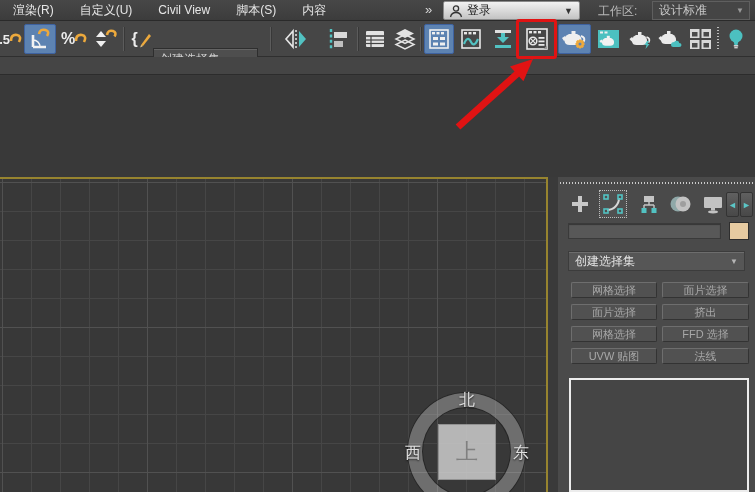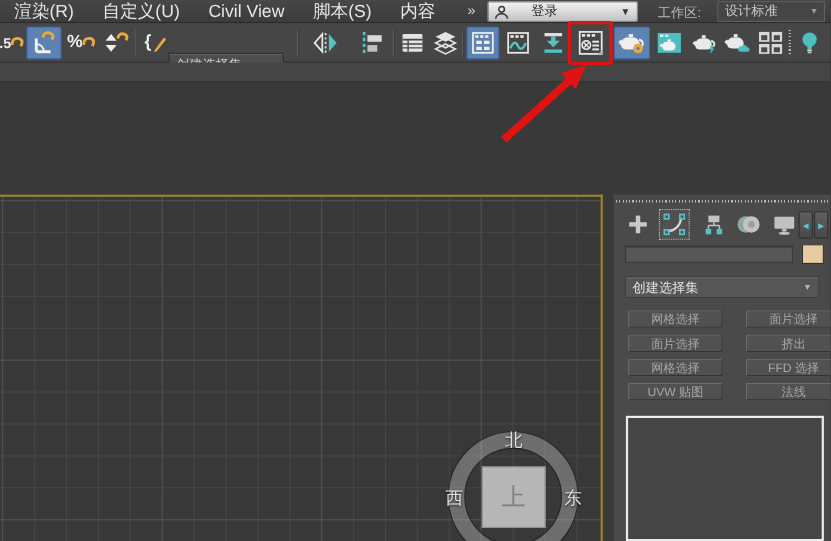--- a/index.html
+++ b/index.html
@@ -5,27 +5,27 @@
   * { margin:0; padding:0; box-sizing:border-box; }
   html,body { width:755px; height:492px; overflow:hidden; background:#3a3a3a;
     font-family:"Liberation Sans", sans-serif; }
   .abs { position:absolute; }
   #stage { position:relative; width:755px; height:492px; }
 
   
   #menubar { left:0; top:0; width:755px; height:21px;
     background:linear-gradient(#474747,#3c3c3c); border-bottom:1px solid #2a2a2a;
     display:flex; align-items:center; }
-  .menu-item { color:#e6e6e6; font-size:16px; padding:0 13px; height:21px;
+  .menu-item { color:#e6e6e6; font-size:12px; padding:0 13px; height:21px;
     line-height:21px; white-space:nowrap; }
   #menu-overflow { left:425px; top:0; color:#d8d8d8; font-size:13px; line-height:20px; }
   #login-btn { left:443px; top:1px; width:137px; height:19px; border-radius:2px;
     background:linear-gradient(#f2f2f2,#c3c3c3); border:1px solid #8a8a8a;
     display:flex; align-items:center; color:#222; font-size:12px; }
-  #login-btn .lbl { margin-left:20px; }
+  #login-btn .lbl { margin-left:4px; }
   #login-caret { position:absolute; right:6px; color:#333; font-size:9px; }
   #workspace-label { left:598px; top:3px; color:#b8b8b8; font-size:12px; }
   #workspace-dd { left:652px; top:1px; width:98px; height:19px; background:#454545;
     border:1px solid #5f5f5f; color:#c9c9c9; font-size:12px; display:flex;
     align-items:center; padding-left:6px; }
   #workspace-dd .caret { position:absolute; right:5px; color:#999; font-size:8px; }
 
   
   #toolbar { left:0; top:21px; width:755px; height:36px; background:#464646;
     border-bottom:1px solid #2f2f2f; }
@@ -86,21 +86,21 @@
   #obj-name-input { position:absolute; left:10px; top:46px; width:153px; height:16px;
     background:#585858; border:1px solid #3a3a3a;
     box-shadow:inset 0 1px 1px rgba(0,0,0,.4); color:#ddd; font-size:11px; }
   #color-swatch { position:absolute; left:171px; top:45px; width:20px; height:18px;
     background:#e7cba1; border:1px solid #2e2e2e; }
   #modifier-dd { position:absolute; left:10px; top:74px; width:177px; height:20px;
     background:#565656; border:1px solid #3c3c3c; box-shadow:inset 0 1px 0 #6d6d6d;
     display:flex; align-items:center; color:#e3e3e3; font-size:12px; padding-left:6px; }
   #modifier-dd .caret { position:absolute; right:6px; color:#b5b5b5; font-size:8px; }
   #mod-grid { position:absolute; left:13px; top:105px; width:180px;
-    display:grid; grid-template-columns:86px 87px; gap:6px 21px; }
+    display:grid; grid-template-columns:86px 87px; gap:6px 5px; }
   .mod-btn { height:16px; background:#515151; border-radius:2px;
     border-top:1px solid #6e6e6e; border-left:1px solid #6e6e6e;
     border-bottom:1px solid #333; border-right:1px solid #333;
     color:#a8a8a8; font-size:11px; display:flex; align-items:center;
     justify-content:center; white-space:nowrap; }
   #stack-box { position:absolute; left:11px; top:201px; width:180px; height:114px;
     background:#454545; border:2px solid #ececec; }
 
   
   #red-rect { left:516px; top:19px; width:41px; height:40px;

